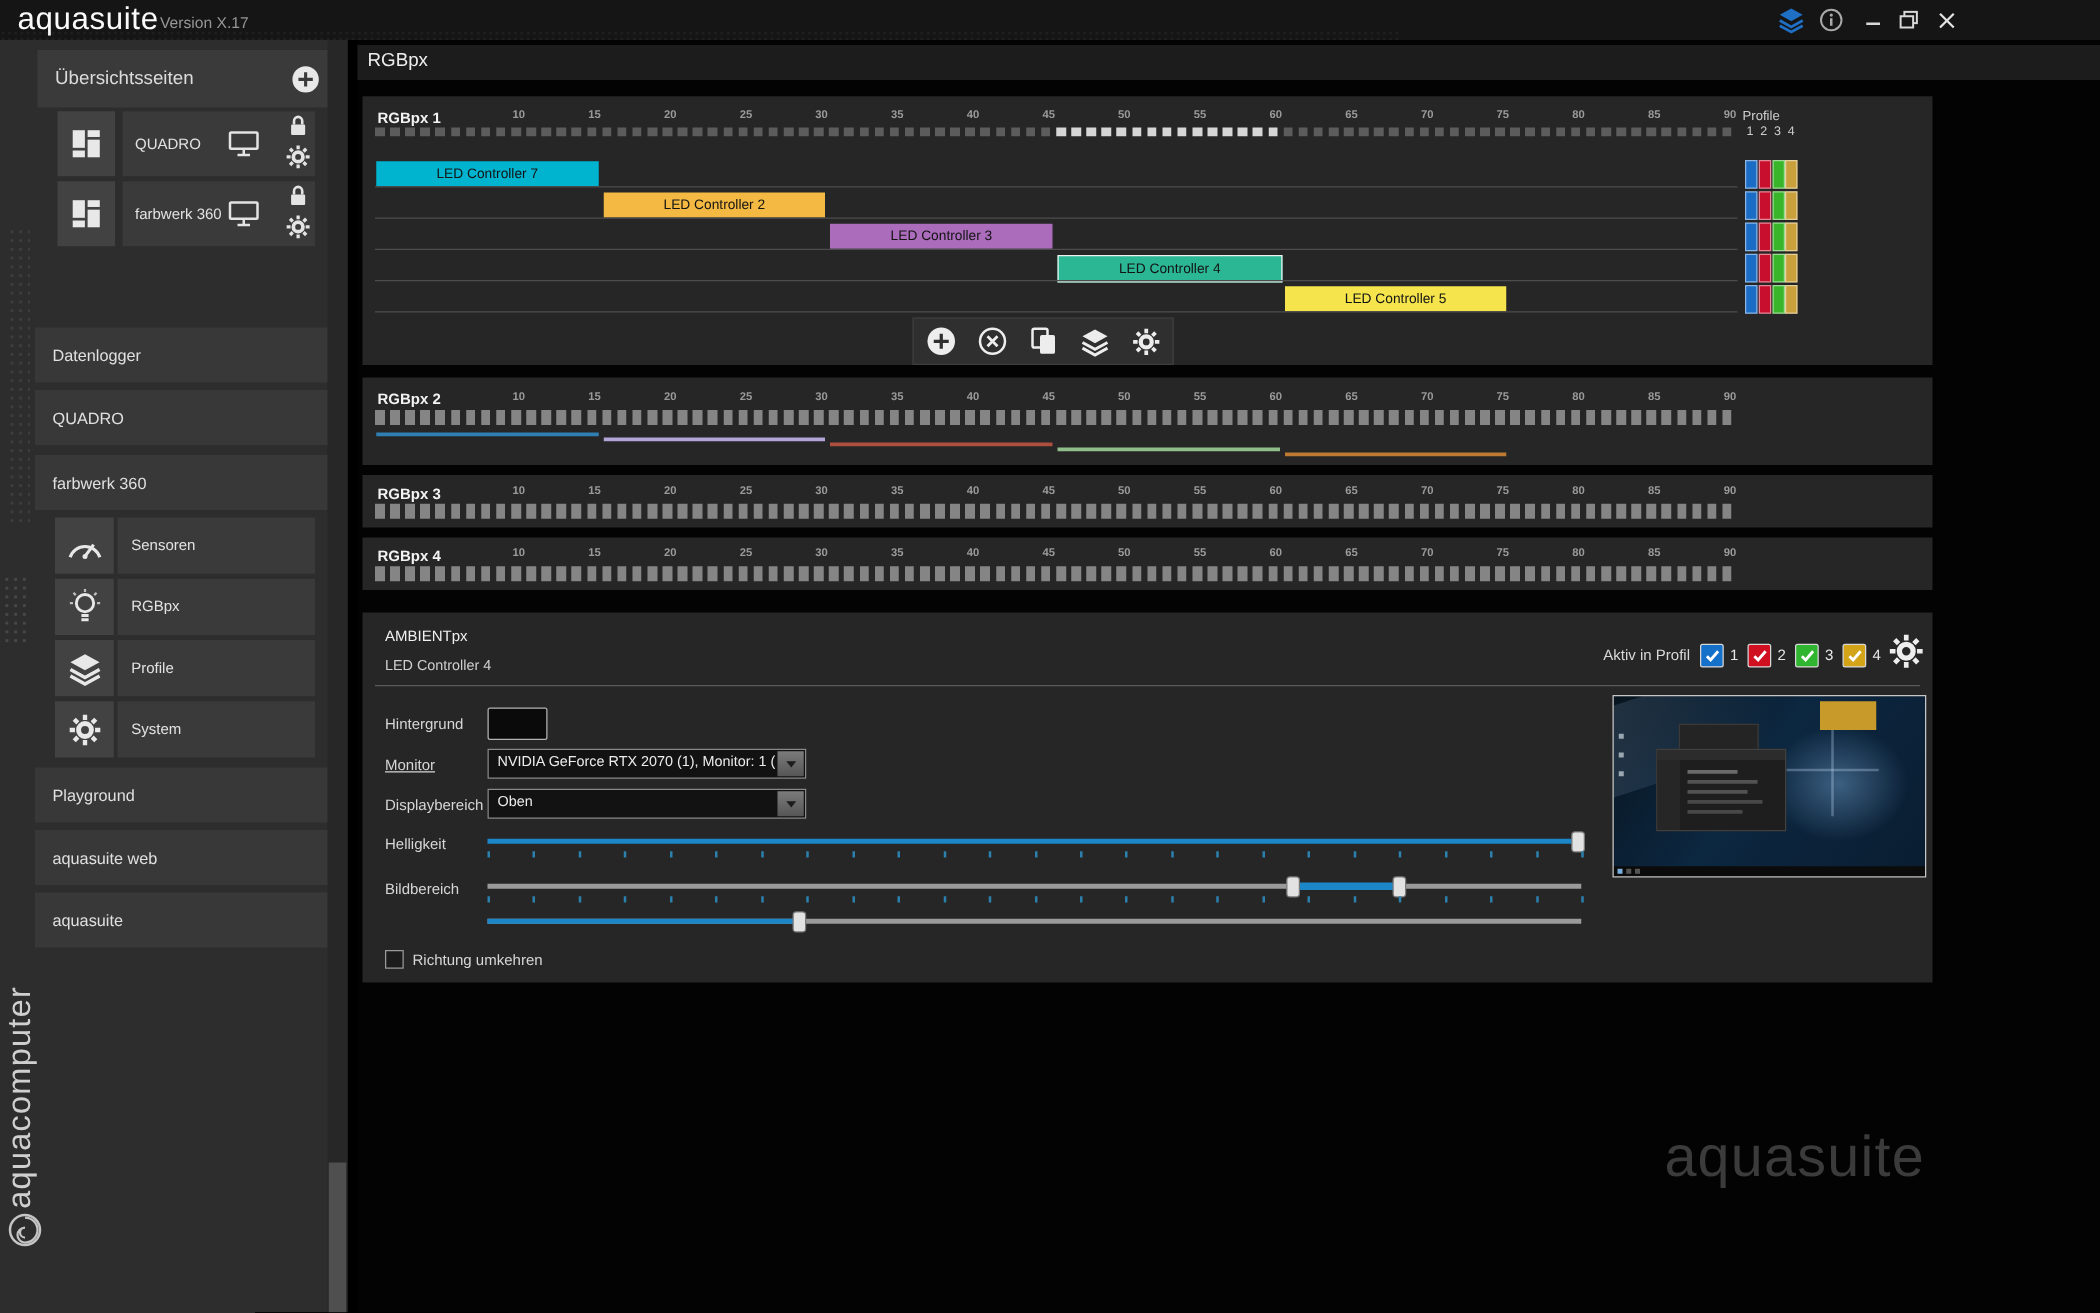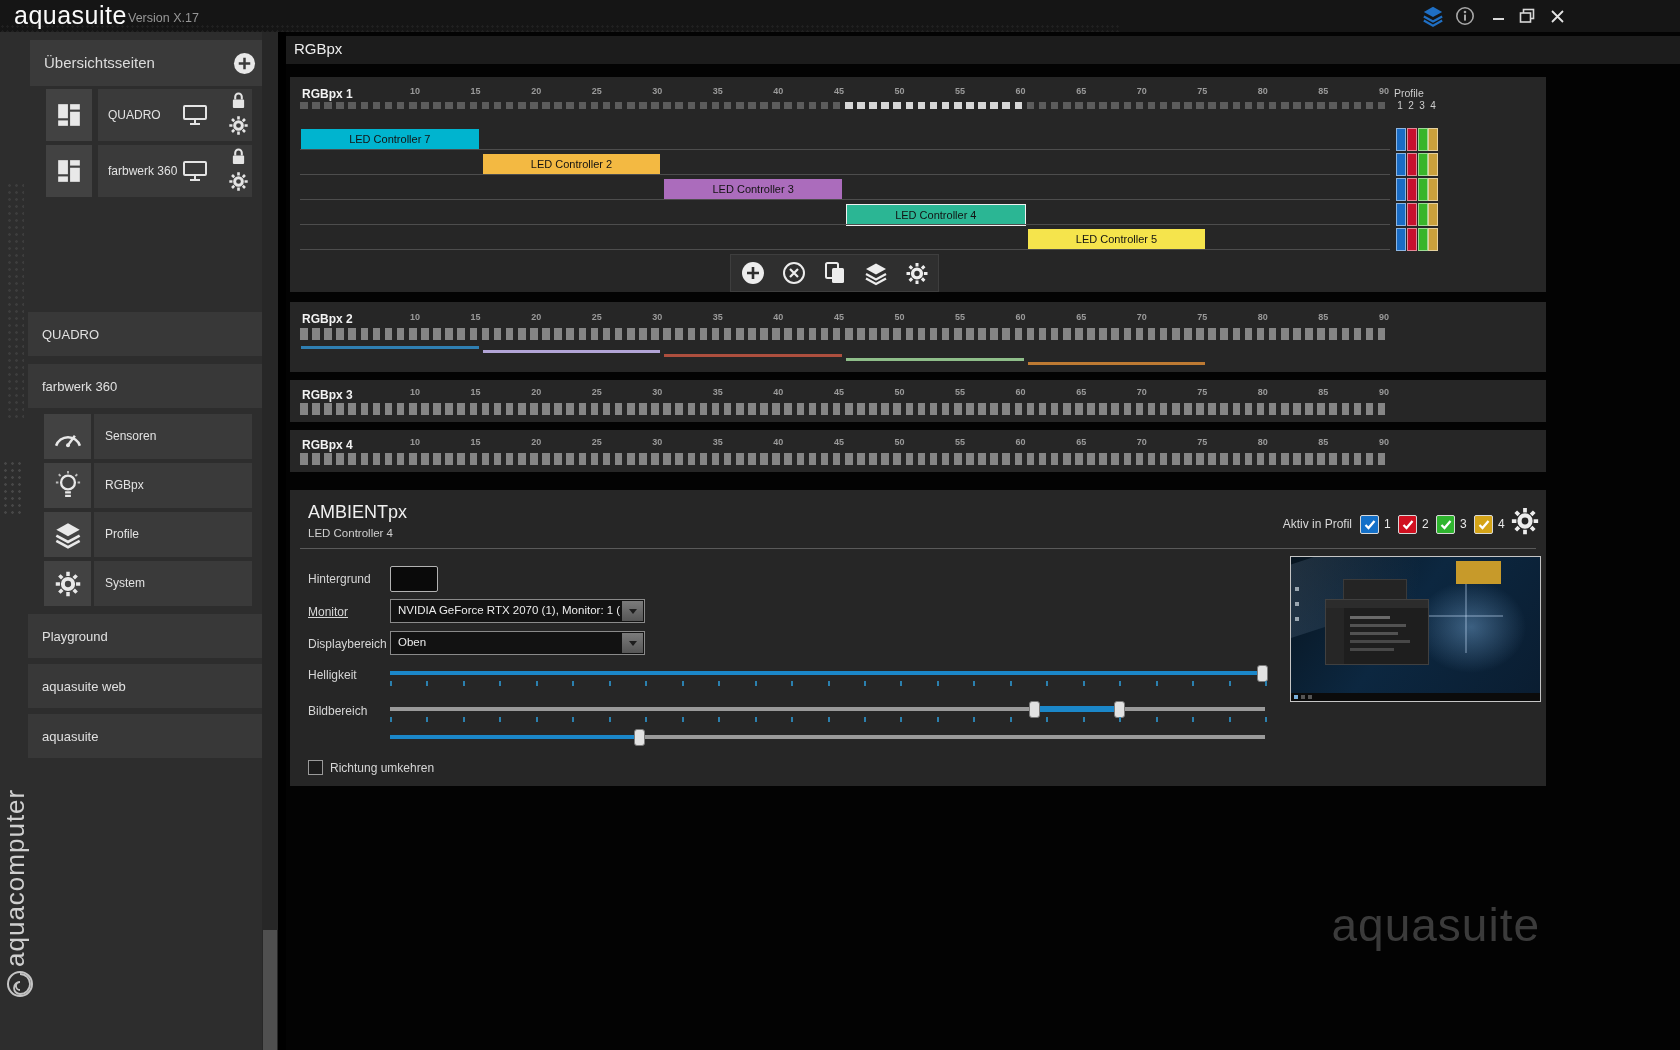--- a/index.html
+++ b/index.html
@@ -177,20 +177,23 @@
           <svg width="21" height="21" viewBox="0 0 24 24" stroke="#e4e4e4">
               <circle cx="12" cy="12" r="4.4" fill="none" stroke-width="3.4"></circle>
               <g stroke-width="3">
                 <path d="M12 1.5v3.6M12 18.9v3.6M1.5 12h3.6M18.9 12h3.6M4.6 4.6l2.5 2.5M16.9 16.9l2.5 2.5M19.4 4.6l-2.5 2.5M7.1 16.9l-2.5 2.5"></path>
               </g>
             </svg>
         </div>
       </div>
     </div>
 
+    <div class="sb-section abs" style="left:28px;top:230px;width:224px;height:44px;">
+        <span>Datenlogger</span>
+      </div>
     <div class="sb-section abs" style="left:28px;top:280px;width:224px;height:44px;">
         <span>QUADRO</span>
       </div>
     <div class="sb-section abs" style="left:28px;top:332px;width:224px;height:44px;">
         <span>farbwerk 360</span>
       </div>
 
     <div>
       <div class="sb-tile" style="left:44px;top:382px;width:47px;height:45px;">
         <svg width="30" height="22" viewBox="0 0 24 17">
@@ -782,21 +785,21 @@
         <div style="position: absolute; left: 1015.22px; top: 23px; width: 7.5px; height: 12px; background: rgb(133, 133, 133);"></div>
         <div style="position: absolute; left: 1027.33px; top: 23px; width: 7.5px; height: 12px; background: rgb(133, 133, 133);"></div>
         <div style="position: absolute; left: 1039.44px; top: 23px; width: 7.5px; height: 12px; background: rgb(133, 133, 133);"></div>
         <div style="position: absolute; left: 1051.56px; top: 23px; width: 7.5px; height: 12px; background: rgb(133, 133, 133);"></div>
         <div style="position: absolute; left: 1063.67px; top: 23px; width: 7.5px; height: 12px; background: rgb(133, 133, 133);"></div>
         <div style="position: absolute; left: 1075.78px; top: 23px; width: 7.5px; height: 12px; background: rgb(133, 133, 133);"></div>
         <div style="position: absolute; left: 1087.89px; top: 23px; width: 7.5px; height: 12px; background: rgb(133, 133, 133);"></div>
       </div>
 
     <div class="panel" id="ambient" style="top:458px;height:296px;">
-      <div class="abs" style="left:18px;top:12px;font-size:18px;color:#f0f0f0;">AMBIENTpx</div>
+      <div class="abs" style="left:18px;top:12px;font-size:12px;color:#f0f0f0;">AMBIENTpx</div>
       <div class="abs" style="left:18px;top:37px;font-size:11.5px;color:#cfcfcf;">LED Controller 4</div>
       <div id="aktiv-label">Aktiv in Profil</div>
       <div id="aktiv-boxes"></div>
       <div class="abs" style="left:1220px;top:16px;">
         <svg width="30" height="30" viewBox="0 0 24 24" stroke="#ededed">
             <circle cx="12" cy="12" r="4.4" fill="none" stroke-width="3.4"></circle>
             <g stroke-width="3">
               <path d="M12 1.5v3.6M12 18.9v3.6M1.5 12h3.6M18.9 12h3.6M4.6 4.6l2.5 2.5M16.9 16.9l2.5 2.5M19.4 4.6l-2.5 2.5M7.1 16.9l-2.5 2.5"></path>
             </g>
           </svg>

